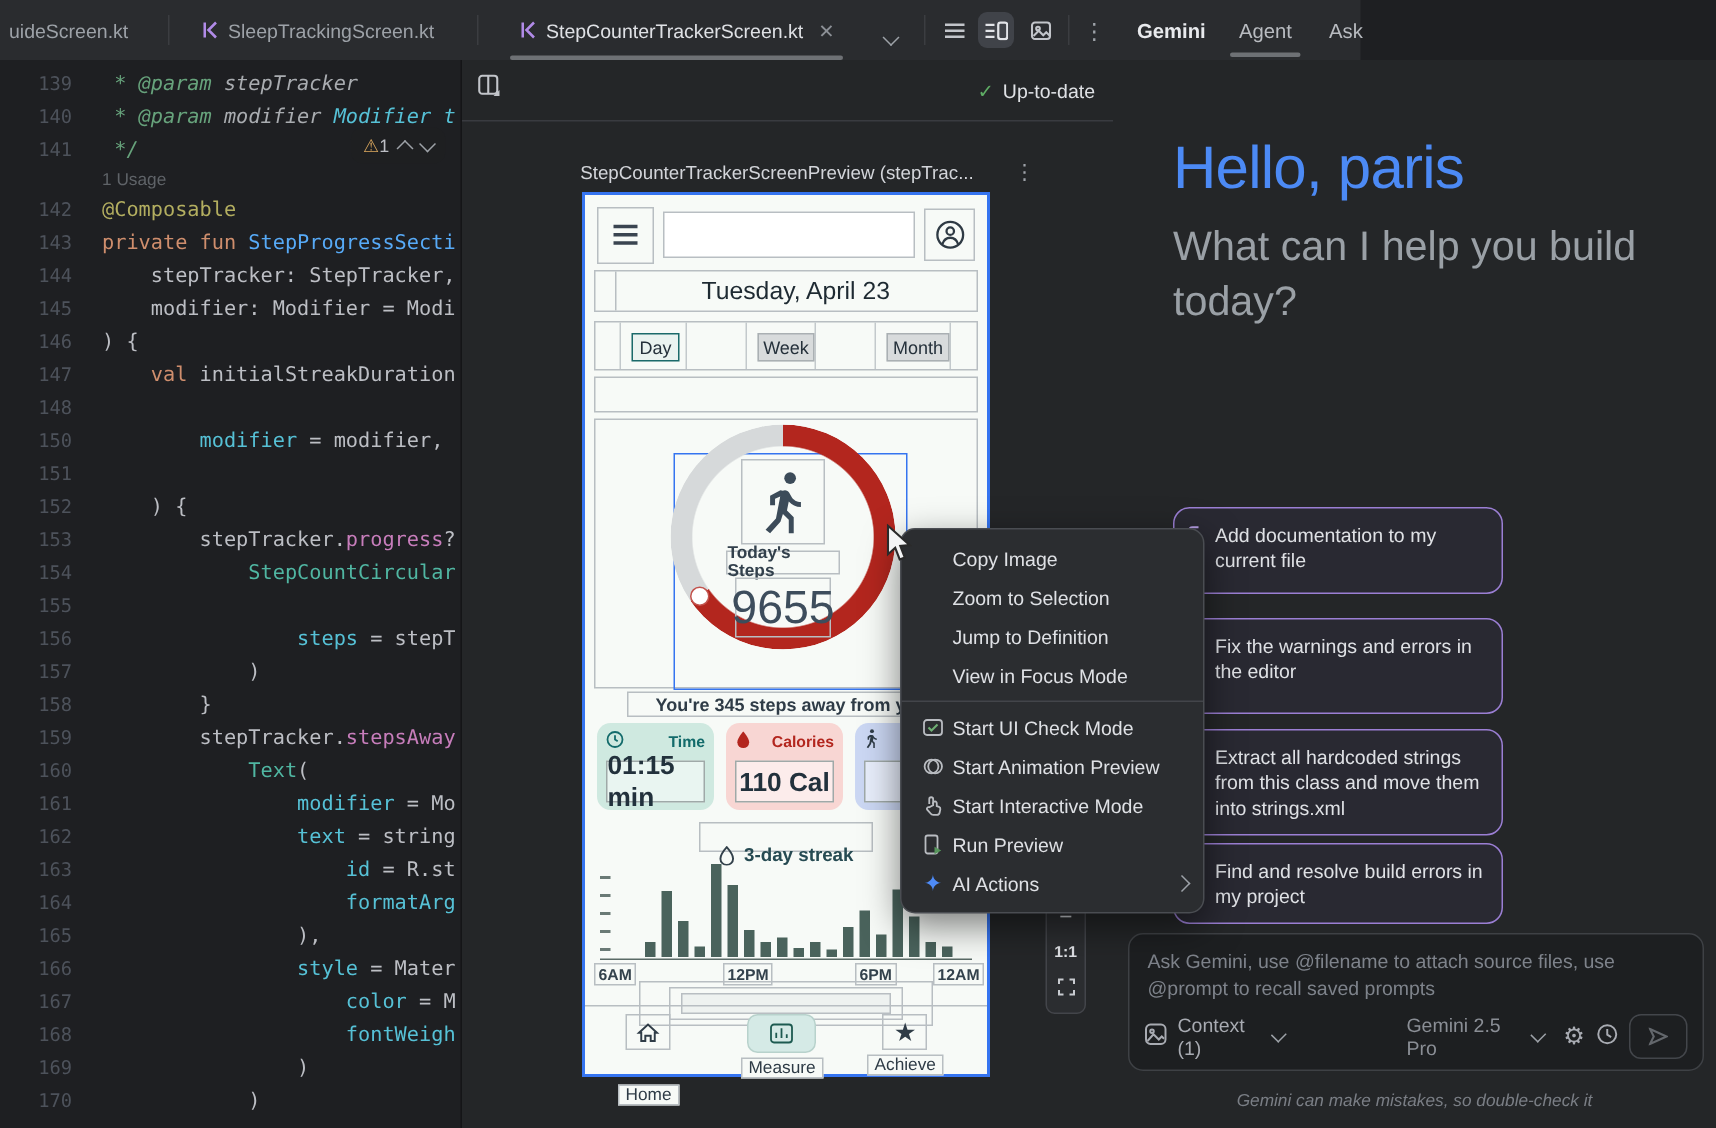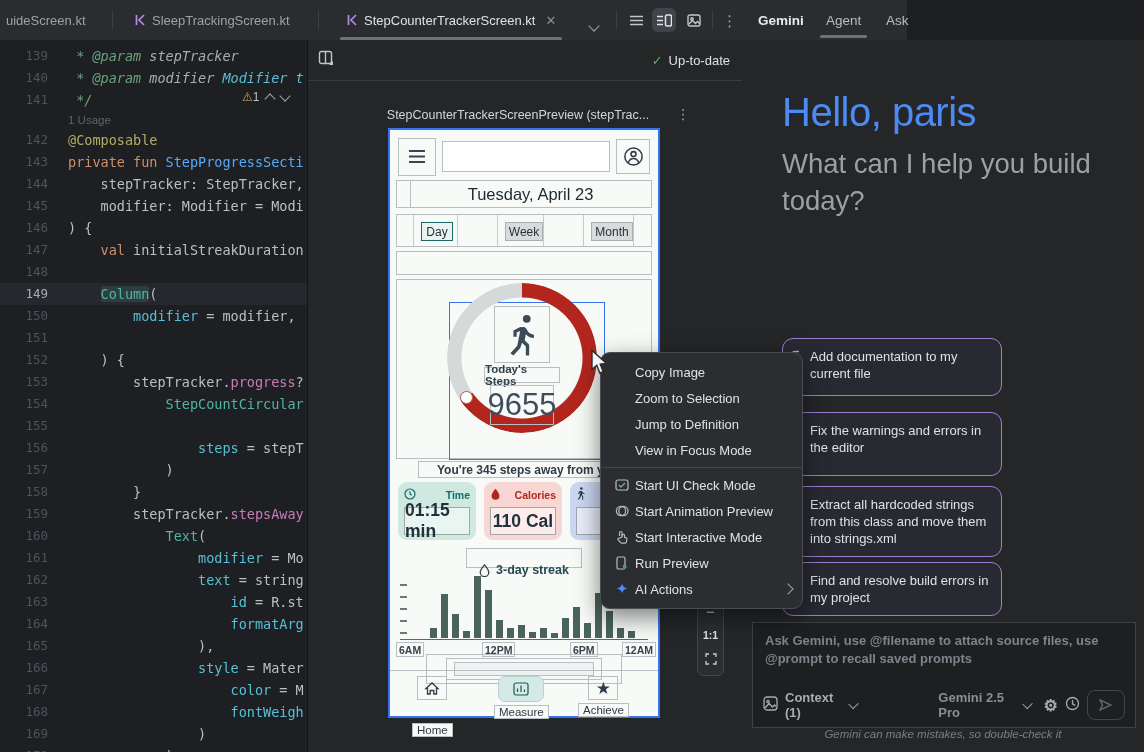--- a/index.html
+++ b/index.html
@@ -101,21 +101,21 @@
   #zoom-level{font-size:10.5px;font-weight:bold;color:#dfe1e5;}
   #panhand{left:702px;top:596px;}
 
   
   #gemini{left:742px;top:40px;width:402px;height:712px;background:#242628;overflow:hidden;}
   #greeting{left:40px;top:50px;font-size:40px;color:#4c8af5;letter-spacing:-.5px;}
   #subtitle{left:40px;top:105px;width:330px;font-size:27.5px;line-height:37px;color:#9aa0a6;}
   .g-card{position:absolute;left:40px;width:220px;box-sizing:border-box;border:1px solid #9b7fd4;border-radius:11px;
           background:rgba(120,90,180,.07);padding:9px 10px 9px 8px;display:flex;gap:7px;font-size:13px;line-height:17px;color:#dfe1e5;}
   .g-card .cicon{flex:0 0 12px;margin-top:2px;}
-  #gem-input{left:10px;top:582px;width:384px;height:106px;background:#1d1f21;border:1px solid #3e4145;border-radius:0;box-sizing:border-box;font-weight:bold;}
+  #gem-input{left:10px;top:582px;width:384px;height:92px;background:#1d1f21;border:1px solid #3e4145;border-radius:10px;box-sizing:border-box;}
   #gem-placeholder{position:absolute;left:12px;top:9px;width:356px;font-size:13px;line-height:18px;color:#7e838b;}
   #gem-inputbar{position:absolute;left:10px;right:10px;bottom:8px;height:28px;display:flex;align-items:center;gap:7px;color:#a8abb2;font-size:13px;}
   #send-btn{margin-left:auto;width:42px;height:28px;border:1px solid #43464b;border-radius:8px;display:flex;align-items:center;justify-content:center;}
   .dim{color:#8a8e95;}
   #gem-footer{left:0;top:688px;width:402px;text-align:center;font-size:11.5px;color:#7a7e85;font-style:italic;}
 
   
   #ctxmenu{left:600px;top:352px;width:201px;background:#2b2d30;border:1px solid #4a4d52;border-radius:10px;
            padding:6px 0;box-shadow:0 8px 24px rgba(0,0,0,.5);z-index:50;}
   .menu-item{height:26px;display:flex;align-items:center;font-size:13px;color:#dfe1e5;padding:0 10px 0 8px;}
@@ -202,21 +202,20 @@
         <div class="code-row"><span class="gut">140</span><span class="ctext"><span class="tk-kdoc"> * @param </span><span class="tk-kdocName">modifier </span><span class="tk-kdocLink">Modifier t</span></span></div>
         <div class="code-row"><span class="gut">141</span><span class="ctext"><span class="tk-kdoc"> */</span></span></div>
         <div class="code-row usage-row"><span class="gut"></span><span class="ctext">1 Usage</span></div>
         <div class="code-row"><span class="gut">142</span><span class="ctext"><span class="tk-ann">@Composable</span></span></div>
         <div class="code-row"><span class="gut">143</span><span class="ctext"><span class="tk-kw">private fun </span><span class="tk-fn">StepProgressSecti</span></span></div>
         <div class="code-row"><span class="gut">144</span><span class="ctext"><span class="tk-pl">    stepTracker: StepTracker,</span></span></div>
         <div class="code-row"><span class="gut">145</span><span class="ctext"><span class="tk-pl">    modifier: Modifier = Modi</span></span></div>
         <div class="code-row"><span class="gut">146</span><span class="ctext"><span class="tk-pl">) {</span></span></div>
         <div class="code-row"><span class="gut">147</span><span class="ctext"><span class="tk-kw">    val </span><span class="tk-pl">initialStreakDuration</span></span></div>
         <div class="code-row"><span class="gut">148</span><span class="ctext"></span></div>
-        <div class="code-row hl"><span class="gut">149</span><span class="ctext"><span class="tk-pl">    </span><span class="tk-callHl">Column</span><span class="tk-pl">(</span></span></div>
         <div class="code-row"><span class="gut">150</span><span class="ctext"><span class="tk-pl">        </span><span class="tk-narg">modifier</span><span class="tk-pl"> = modifier,</span></span></div>
         <div class="code-row"><span class="gut">151</span></div>
         <div class="code-row"><span class="gut">152</span><span class="ctext"><span class="tk-pl">    ) {</span></span></div>
         <div class="code-row"><span class="gut">153</span><span class="ctext"><span class="tk-pl">        stepTracker.</span><span class="tk-prop">progress</span><span class="tk-pl">?</span></span></div>
         <div class="code-row"><span class="gut">154</span><span class="ctext"><span class="tk-pl">            </span><span class="tk-call">StepCountCircular</span></span></div>
         <div class="code-row"><span class="gut">155</span></div>
         <div class="code-row"><span class="gut">156</span><span class="ctext"><span class="tk-pl">                </span><span class="tk-narg">steps</span><span class="tk-pl"> = stepT</span></span></div>
         <div class="code-row"><span class="gut">157</span><span class="ctext"><span class="tk-pl">            )</span></span></div>
         <div class="code-row"><span class="gut">158</span><span class="ctext"><span class="tk-pl">        }</span></span></div>
         <div class="code-row"><span class="gut">159</span><span class="ctext"><span class="tk-pl">        stepTracker.</span><span class="tk-prop">stepsAway</span></span></div>

